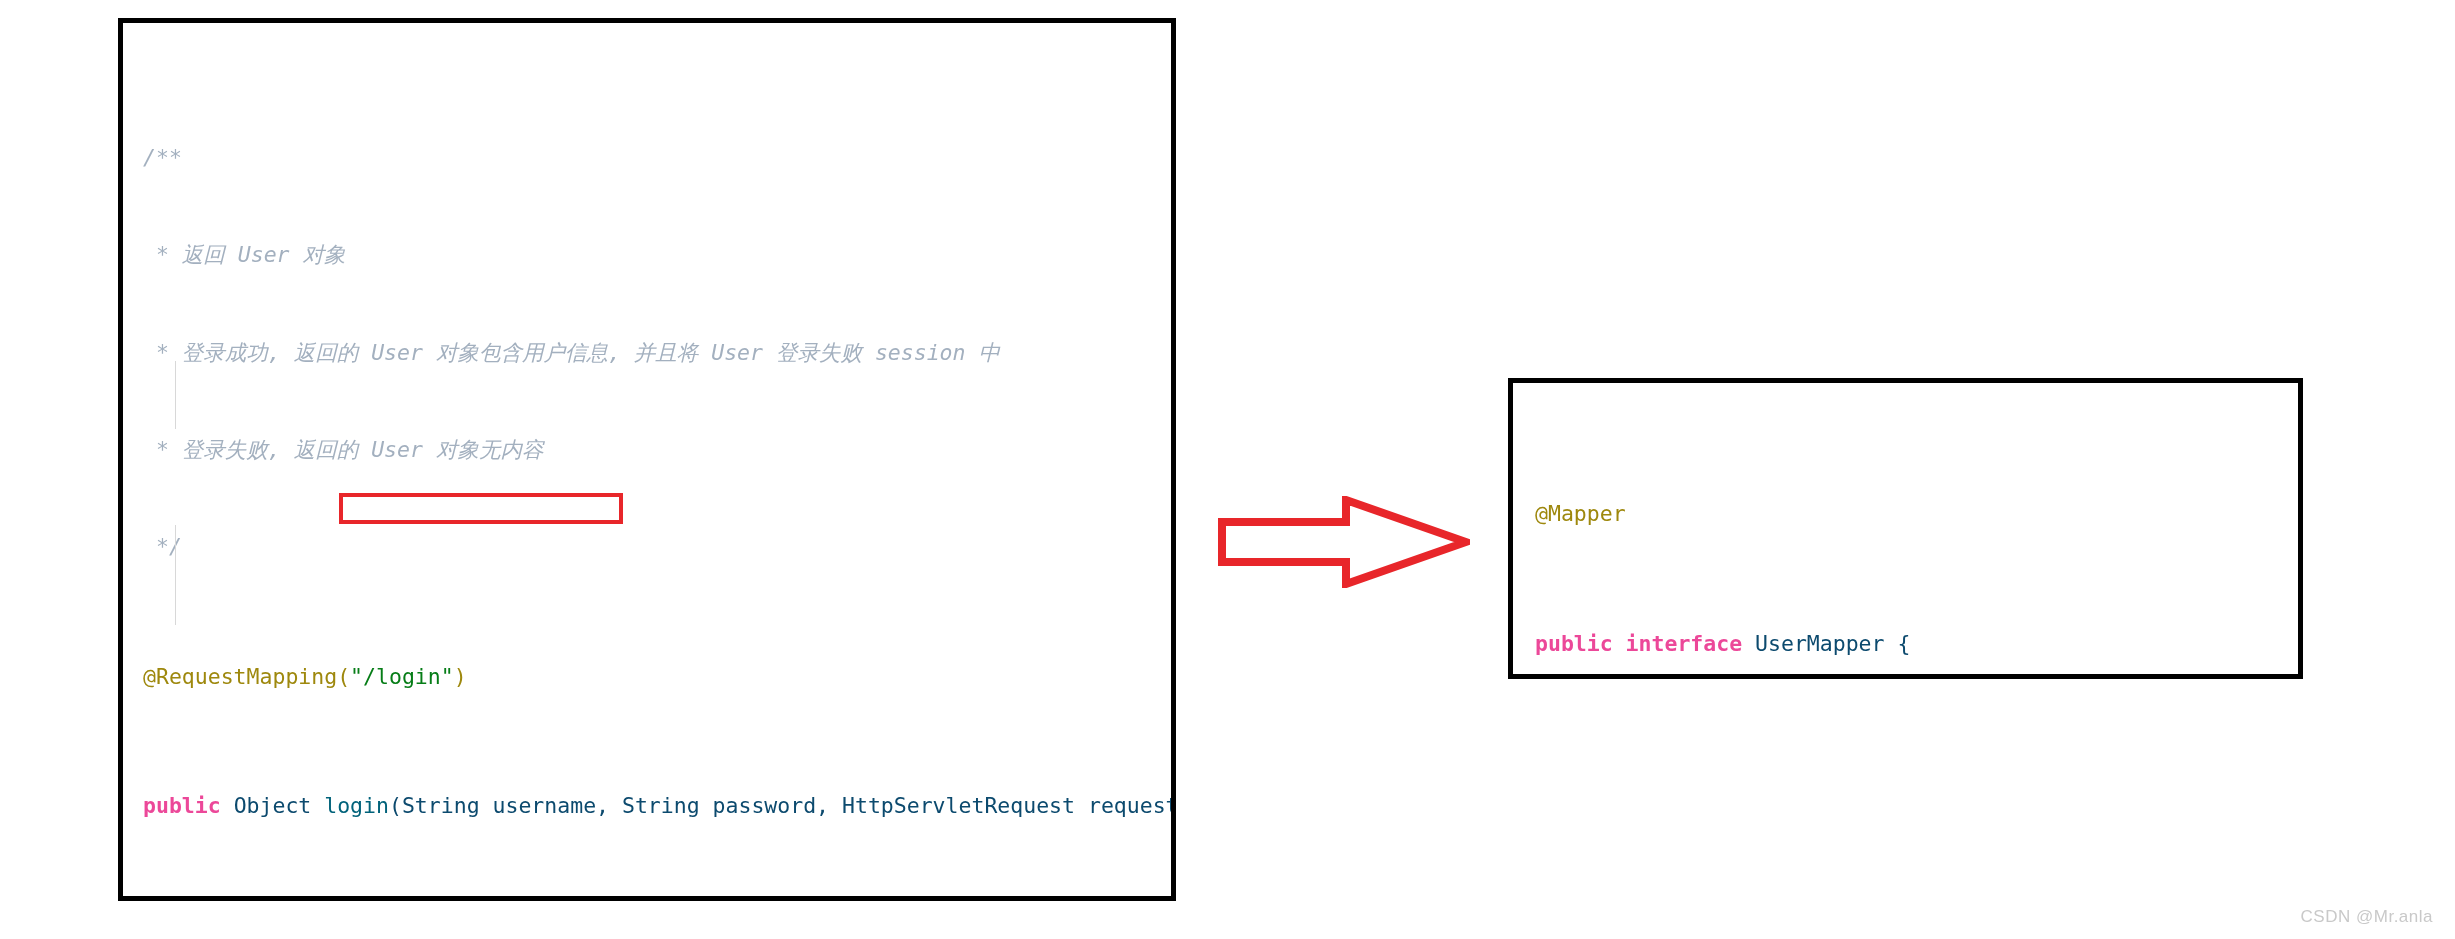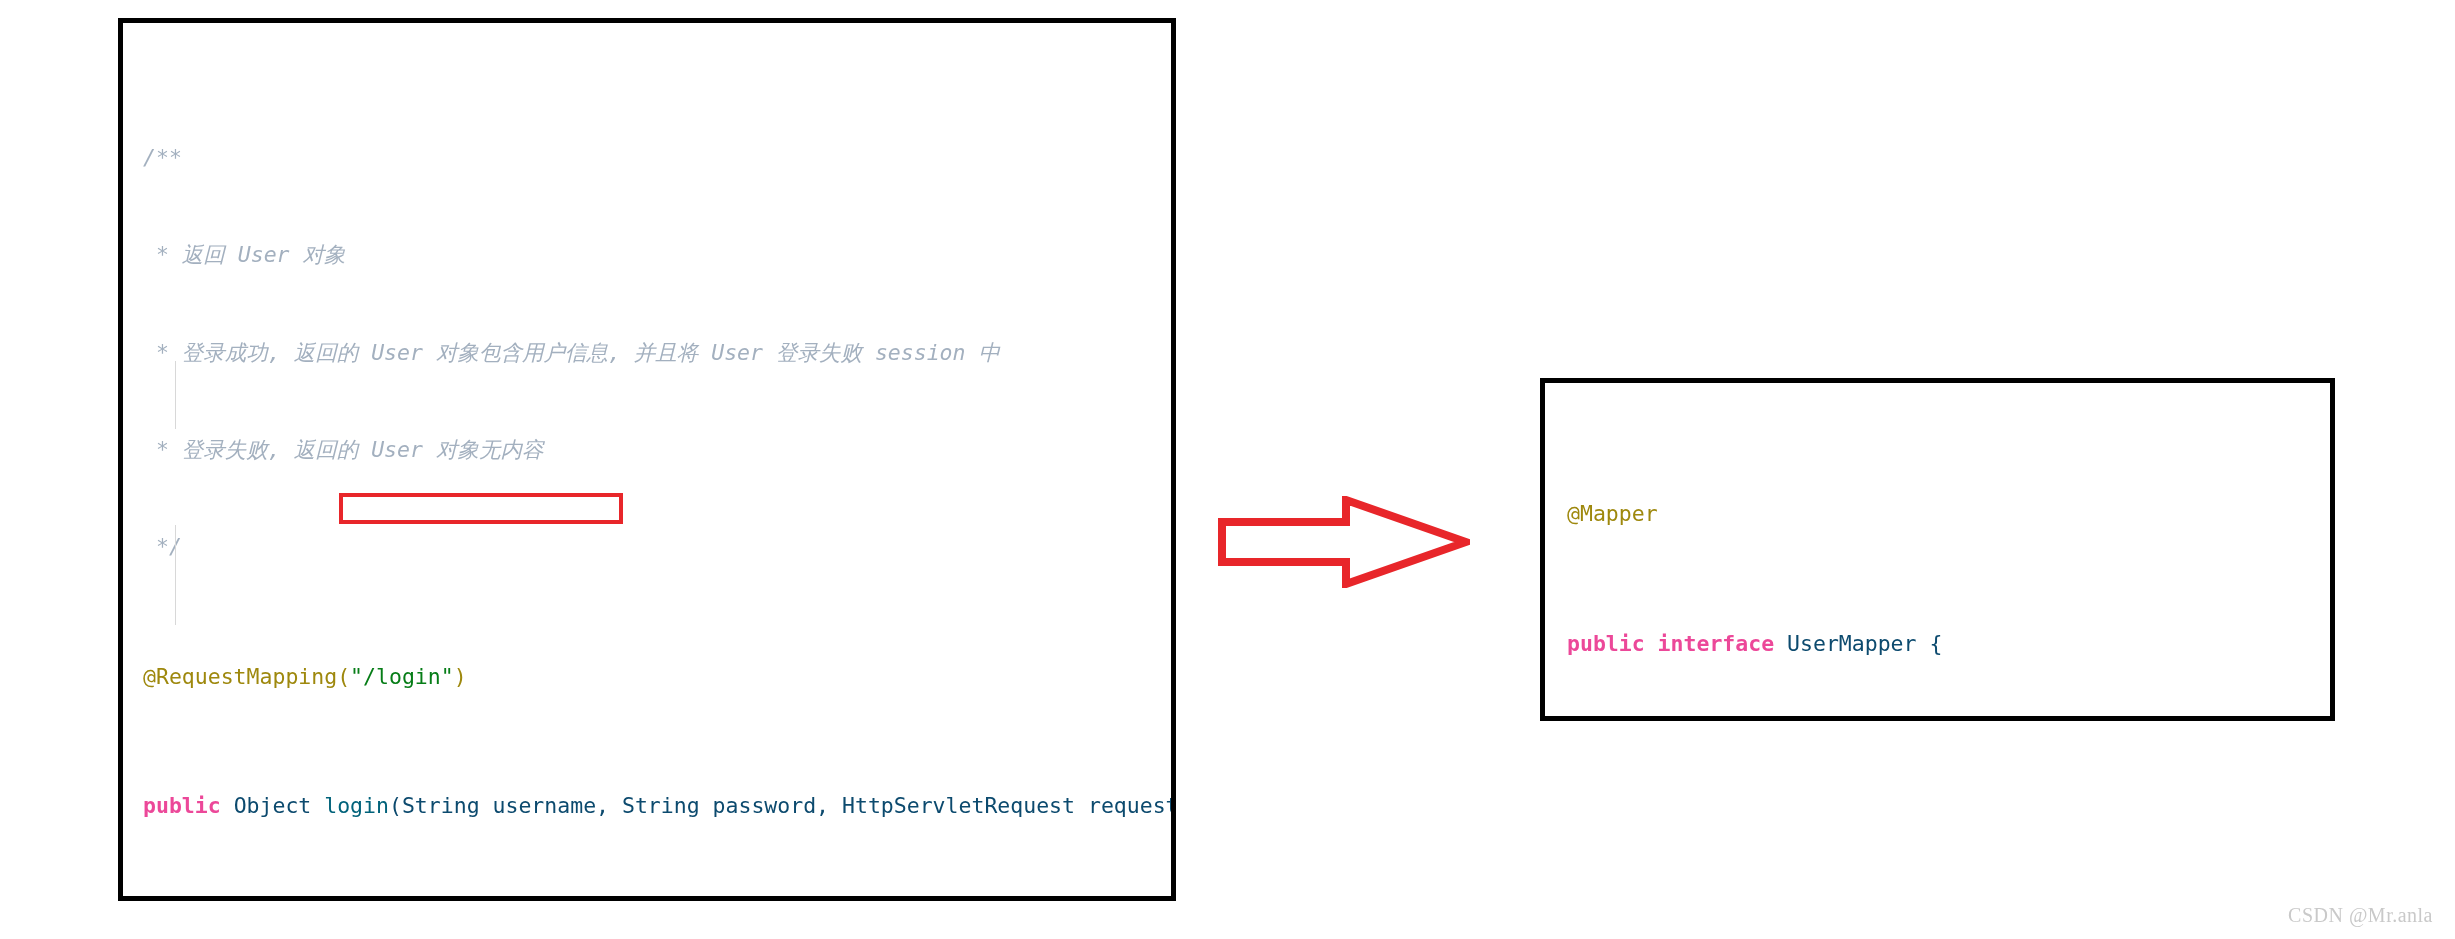--- a/index.html
+++ b/index.html
@@ -17,21 +17,21 @@
 
   
   .code-panel {
     position: absolute;
     background: #ffffff;
     border: 5px solid #000000;
     box-sizing: border-box;
     overflow: hidden;
   }
   #left-panel  { left: 118px; top: 18px;  width: 1058px; height: 883px; }
-  #right-panel { left: 1540px; top: 378px; width: 795px; height: 343px; }
+  #right-panel { left: 1508px; top: 378px; width: 795px; height: 301px; }
 
   .code-body {
     position: absolute;
     left: 0; top: 0;
     padding: 22px 0 0 20px;
     font-family: "DejaVu Sans Mono", monospace;
     font-size: 21.5px;
     line-height: 32.4px;
     color: #080808;
     white-space: pre;
@@ -75,22 +75,22 @@
     top: 496px;
     width: 252px;
     height: 92px;
   }
 
   
   #watermark {
     position: absolute;
     right: 22px;
     bottom: 12px;
-    font-family: Liberation Serif, serif;
-    font-size: 20px;
+    font-family: Liberation Sans, sans-serif;
+    font-size: 17px;
     color: #c9c9c9;
     letter-spacing: 0.5px;
     text-align: right;
   }
 </style>
 </head>
 <body>
 
 <div class="code-panel" id="left-panel">
   <div class="code-body">

